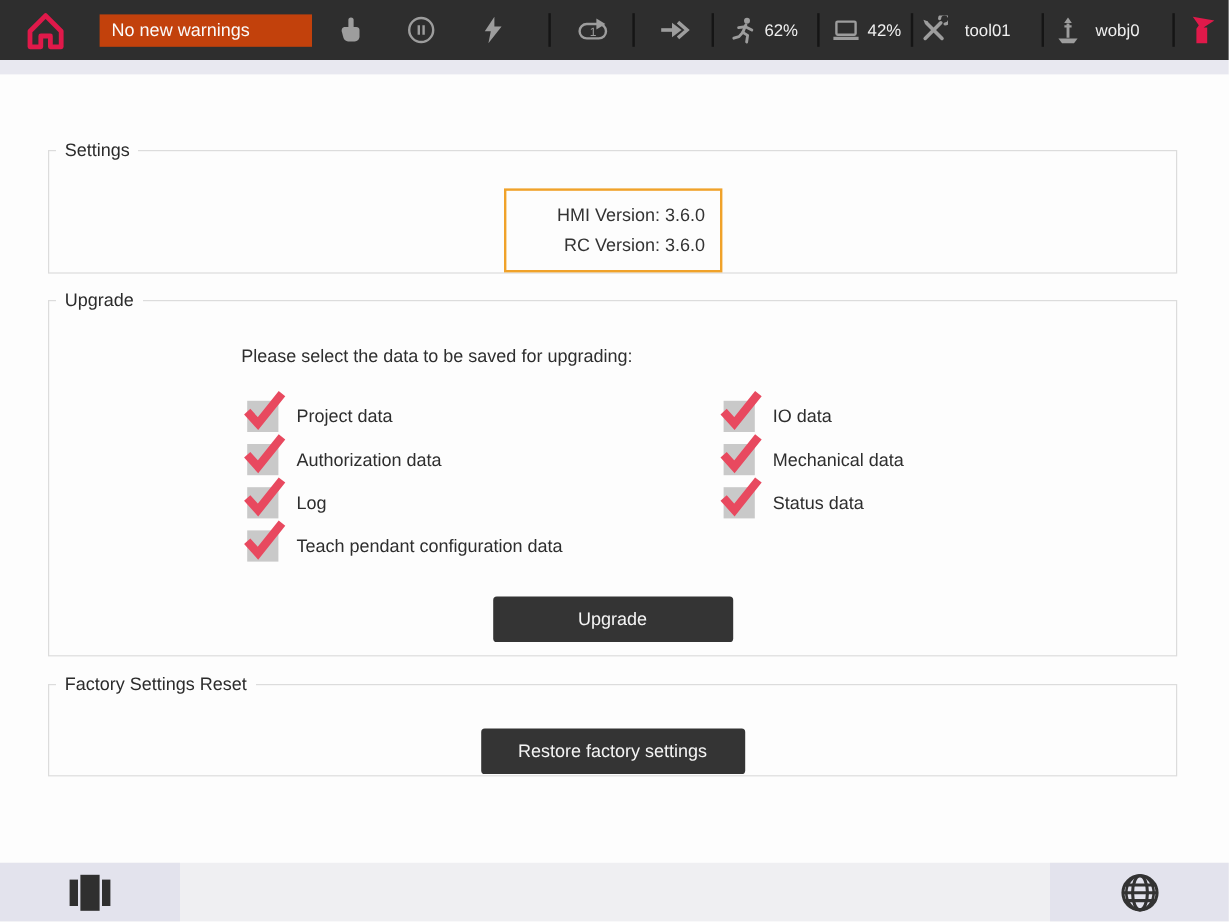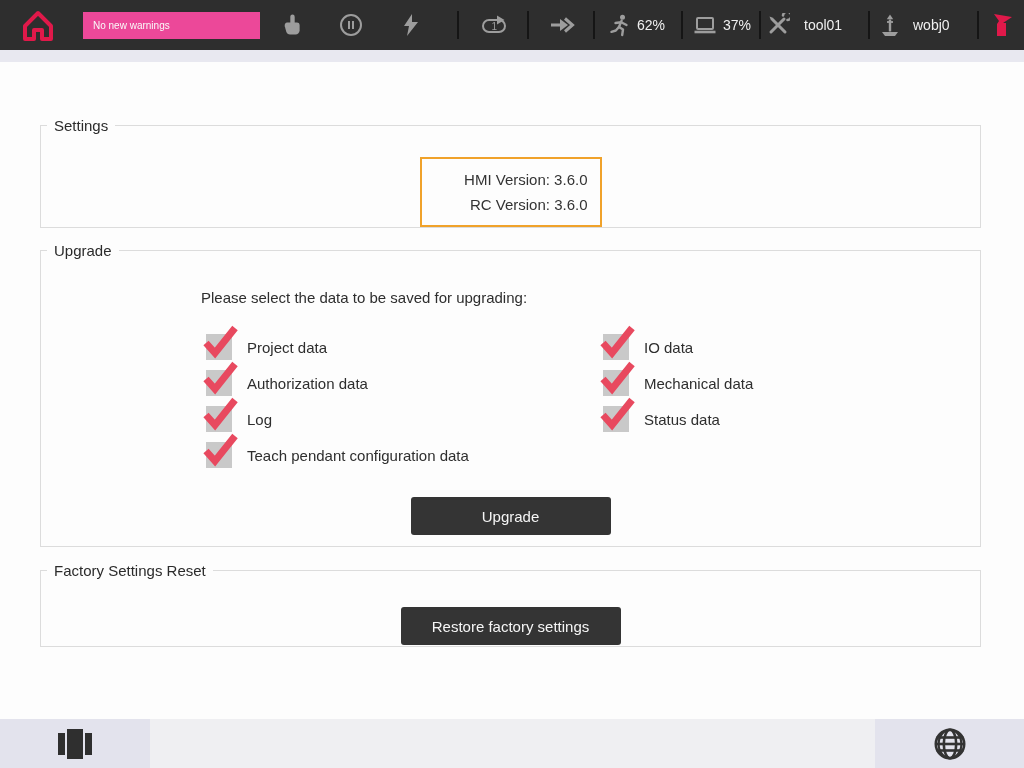--- a/index.html
+++ b/index.html
@@ -3,22 +3,22 @@
 <meta charset="utf-8">
 <style>
   * { margin:0; padding:0; box-sizing:border-box; }
   html,body { width:1024px; height:768px; }
   body { font-family:"Liberation Sans","DejaVu Sans",sans-serif; color:#2e2e2e; background:#fff; }
   .screen { position:relative; width:1024px; height:768px; overflow:hidden; background:#fdfdfd; }
 
   
   .topbar { position:absolute; left:0; top:0; width:1024px; height:50px; background:#2e2e2e; }
   .topbar .abs { position:absolute; top:0; height:50px; display:flex; align-items:center; }
-  .warnbox { position:absolute; left:83px; top:12px; width:177px; height:27px; background:#ec4899; color:#fafafa;
-             font-size:10px; line-height:27px; padding-left:10px; }
+  .warnbox { position:absolute; left:83px; top:12px; width:177px; height:27px; background:#c2410c; color:#fafafa;
+             font-size:15px; line-height:27px; padding-left:10px; }
   .tdiv { position:absolute; top:11px; width:2px; height:28px; background:#151515; }
   .tlabel { position:absolute; top:0; height:50px; line-height:50px; color:#f0f0f0; font-size:14px; }
 
   
   .topstrip { position:absolute; left:0; top:50px; width:1024px; height:12px; background:#e8e8f0; }
 
   
   fieldset { position:absolute; border:1px solid #dcdcdc; background:#fdfdfd; }
   legend { font-size:15px; color:#2b2b2b; margin-left:6px; padding:0 7px; }
   .fs-version { left:40px; top:117px; width:941px; height:111px; }
@@ -125,21 +125,21 @@
     <div class="tlabel" style="left:637px;">62%</div>
 
     <div class="tdiv" style="left:681px;"></div>
 
     <div class="abs" style="left:692px;">
       <svg width="26" height="24" viewBox="0 0 26 24">
         <rect x="5" y="5" width="16" height="11" rx="1" fill="none" stroke="#9d9d9d" stroke-width="2"></rect>
         <path d="M2.5 19 H23.5" stroke="#9d9d9d" stroke-width="2.6"></path>
       </svg>
     </div>
-    <div class="tlabel" style="left:723px;">37%</div>
+    <div class="tlabel" style="left:723px;">42%</div>
 
     <div class="tdiv" style="left:759px;"></div>
 
     <div class="abs" style="left:766px;">
       <svg width="24" height="24" viewBox="0 0 24 24">
         <g stroke="#9d9d9d" fill="none" stroke-linecap="round">
           <path d="M21.5 7 A4.2 4.2 0 1 0 17 2.5" stroke-width="2.6"></path>
           <line x1="18" y1="6" x2="5" y2="19" stroke-width="3"></line>
           <line x1="6.5" y1="6.5" x2="19" y2="19" stroke-width="3"></line>
           <polygon points="3.5,3.5 7.5,5 5,7.5" fill="#9d9d9d" stroke="none"></polygon>

